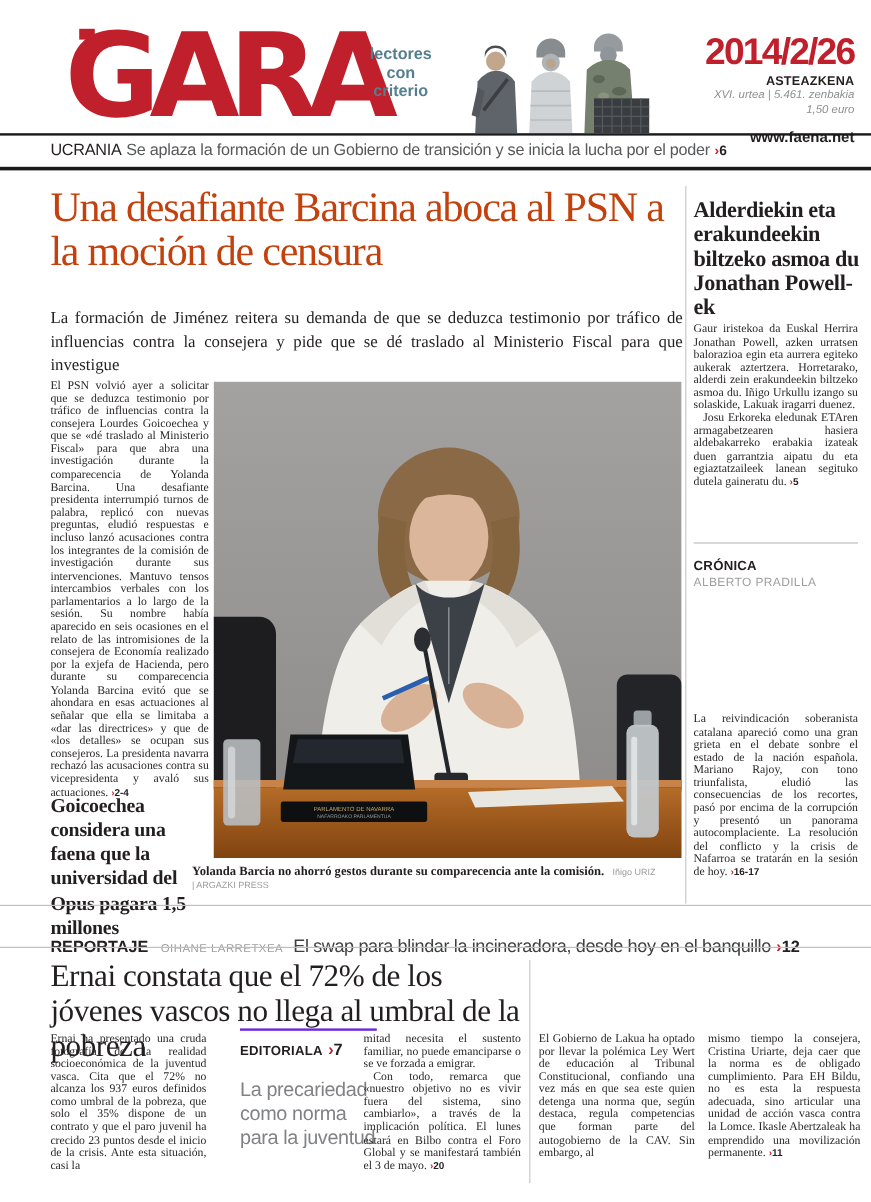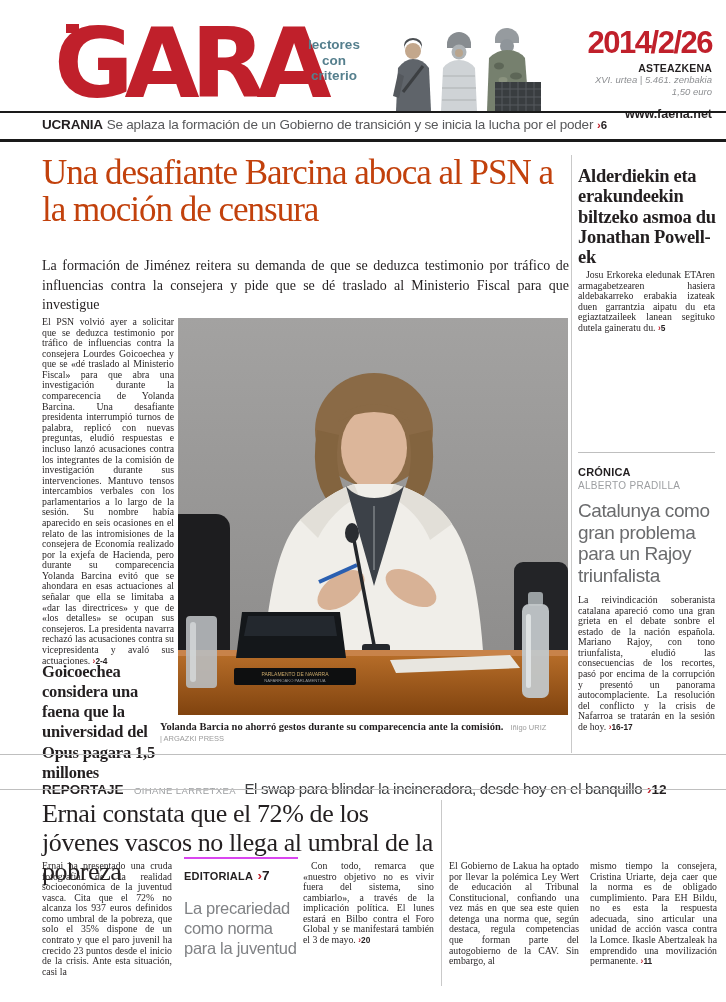--- a/index.html
+++ b/index.html
@@ -28,21 +28,21 @@
   .edition, .price { font-size:9.5px; color:#8d8f92; line-height:1.25;font-style:italic; }
   .website { font-weight:bold; font-size:12.5px; margin-top:9px; }
 
   .rule { background:#1a1a1a; left:0; right:0; }
   .rule-header { top:111px; height:2px; }
   .rule-thick  { top:139px; height:3px; }
   .rule-light  { background:#bfbfbf; height:1px; left:0; right:0; }
 
   
   .ukraine { left:42px; top:117px; right:14px; font-size:13.5px; white-space:nowrap; }
-  .ukraine .kicker { font-weight:bold; letter-spacing:-0.2px; }
+  .ukraine .kicker { font-weight:normal; letter-spacing:-0.2px; }
   .ukraine .txt { color:#57585a; letter-spacing:-0.2px; }
 
   
   .ptr { font-family:"Liberation Sans", sans-serif; font-weight:bold; font-size:0.85em; white-space:nowrap; }
   .ptr .a { color:#c0202b; }
   .ptr .n { color:#231f20; }
 
   
   .serif { font-family:"Liberation Serif", "DejaVu Serif", serif; }
   .lead-headline {
@@ -79,21 +79,21 @@
   .rule-rep-bot { top:789px; }
   .reportaje { left:42px; top:780px; right:14px; white-space:nowrap; }
   .reportaje .kicker { font-weight:bold; font-size:13.5px; }
   .reportaje .author { font-size:9.5px; color:#9c9ea1; letter-spacing:0.4px; margin:0 4px 0 6px; }
   .reportaje .txt { font-size:15px; color:#3f4042; letter-spacing:-0.3px; }
 
   
   .bl-headline { left:42px; top:799px; width:398px; font-weight:normal; font-size:26px; line-height:1.12; letter-spacing:-0.4px; }
   .bl-col1 { left:42px;  top:861px; width:130px; }
   .bl-col3 { left:303px; top:861px; width:131px; }
-  .editorial { left:184px; top:857px; width:114px; border-top:2px solid #d946ef; padding-top:7px; }
+  .editorial { left:200px; top:857px; width:114px; border-top:2px solid #6d28d9; padding-top:7px; }
   .editorial .kicker { font-weight:bold; font-size:11px; letter-spacing:0.2px; }
   .editorial .ed-headline { margin-top:14px; font-size:16.5px; line-height:1.22; color:#808285; letter-spacing:-0.3px; }
   .v-bottom { left:441px; top:800px; height:186px; }
   .br-headline { left:449px; top:799px; width:272px; font-weight:bold; font-size:21.5px; line-height:1.12; letter-spacing:-0.4px; }
   .br-col1 { left:449px; top:861px; width:130px; }
   .br-col2 { left:590px; top:861px; width:127px; }
 </style>
 </head>
 <body>
 
@@ -239,27 +239,27 @@
       <rect x="348" y="296" width="5" height="74" rx="2.5" fill="#e2e6e7" opacity="0.9"></rect>
     </g>
   </svg>
 
   <div class="abs serif caption">
     <span class="cap">Yolanda Barcia no ahorró gestos durante su comparecencia ante la comisión.</span><span class="credit">Iñigo URIZ | ARGAZKI PRESS</span>
   </div>
 
   <h2 class="abs serif sb-powell-headline">Alderdiekin eta erakundeekin biltzeko asmoa du Jonathan Powell-ek</h2>
   <div class="abs serif body-txt sb-powell-body">
+    <p>Gaur iristekoa da Euskal Herrira Jonathan Powell, azken urratsen balorazioa egin eta aurrera egiteko aukerak aztertzera. Horretarako, alderdi zein erakundeekin biltzeko asmoa du. Iñigo Urkullu izango su solaskide, Lakuak iragarri duenez.</p>
     <p class="indent"><span>Josu Erkoreka eledunak ETAren armagabetzearen hasiera aldebakarreko erabakia izateak duen garrantzia aipatu du eta egiaztatzaileek lanean segituko dutela gaineratu du.</span> <span class="ptr"><span class="a">›</span><span class="n">5</span></span></p>
   </div>
 
   <div class="abs sb-rule1"></div>
   <div class="abs sb-cron-kicker">CRÓNICA</div>
   <div class="abs sb-cron-author">ALBERTO PRADILLA</div>
-  <div class="abs sb-cron-headline">Catalunya como gran problema para un Rajoy triunfalista</div>
   <p class="abs serif body-txt sb-cron-body"><span>La reivindicación soberanista catalana apareció como una gran grieta en el debate sonbre el estado de la nación española. Mariano Rajoy, con tono triunfalista, eludió las consecuencias de los recortes, pasó por encima de la corrupción y presentó un panorama autocomplaciente. La resolución del conflicto y la crisis de Nafarroa se tratarán en la sesión de hoy.</span> <span class="ptr"><span class="a">›</span><span class="n">16-17</span></span></p>
 
   <div class="abs rule-light rule-rep-top"></div>
   <div class="abs reportaje">
     <span class="kicker">REPORTAJE</span>
     <span class="author">OIHANE LARRETXEA</span>
     <span class="txt">El swap para blindar la incineradora, desde hoy en el banquillo</span>
     <span class="ptr"><span class="a">›</span><span class="n">12</span></span>
   </div>
   <div class="abs rule-light rule-rep-bot"></div>
@@ -269,20 +269,21 @@
 
   <div class="abs editorial">
     <div>
       <span class="kicker">EDITORIALA</span>
       <span class="ptr"><span class="a">›</span><span class="n">7</span></span>
     </div>
     <div class="ed-headline">La precariedad como norma para la juventud</div>
   </div>
 
   <div class="abs serif body-txt bl-col3">
+    <p>mitad necesita el sustento familiar, no puede emanciparse o se ve forzada a emigrar.</p>
     <p class="indent"><span>Con todo, remarca que «nuestro objetivo no es vivir fuera del sistema, sino cambiarlo», a través de la implicación política. El lunes estará en Bilbo contra el Foro Global y se manifestará también el 3 de mayo.</span> <span class="ptr"><span class="a">›</span><span class="n">20</span></span></p>
   </div>
 
   <div class="abs v-rule v-bottom"></div>
 
   <p class="abs serif body-txt br-col1">El Gobierno de Lakua ha optado por llevar la polémica Ley Wert de educación al Tribunal Constitucional, confiando una vez más en que sea este quien detenga una norma que, según destaca, regula competencias que forman parte del autogobierno de la CAV. Sin embargo, al</p>
   <p class="abs serif body-txt br-col2"><span>mismo tiempo la consejera, Cristina Uriarte, deja caer que la norma es de obligado cumplimiento. Para EH Bildu, no es esta la respuesta adecuada, sino articular una unidad de acción vasca contra la Lomce. Ikasle Abertzaleak ha emprendido una movilización permanente.</span> <span class="ptr"><span class="a">›</span><span class="n">11</span></span></p>
 
 </div>
 

